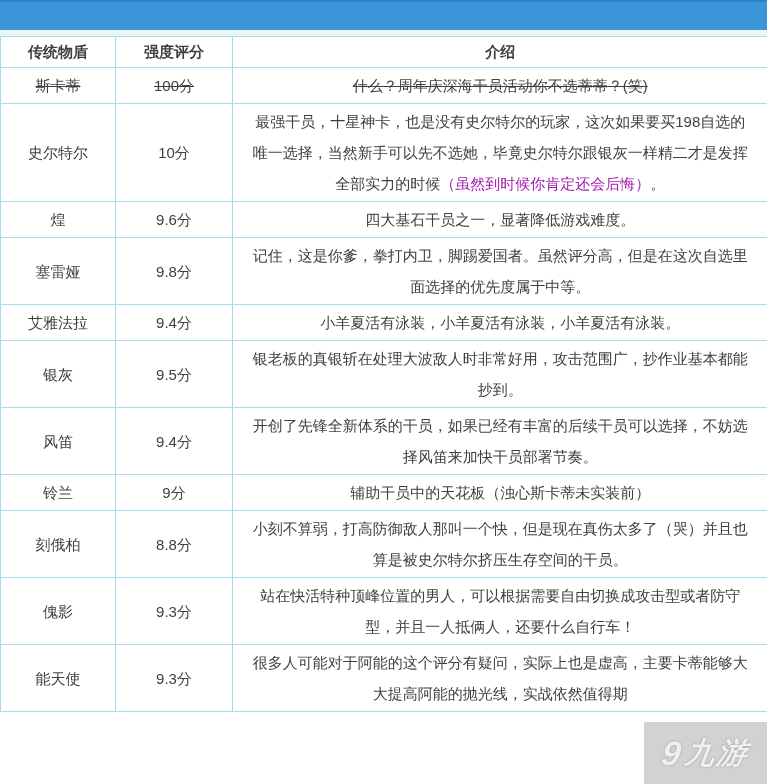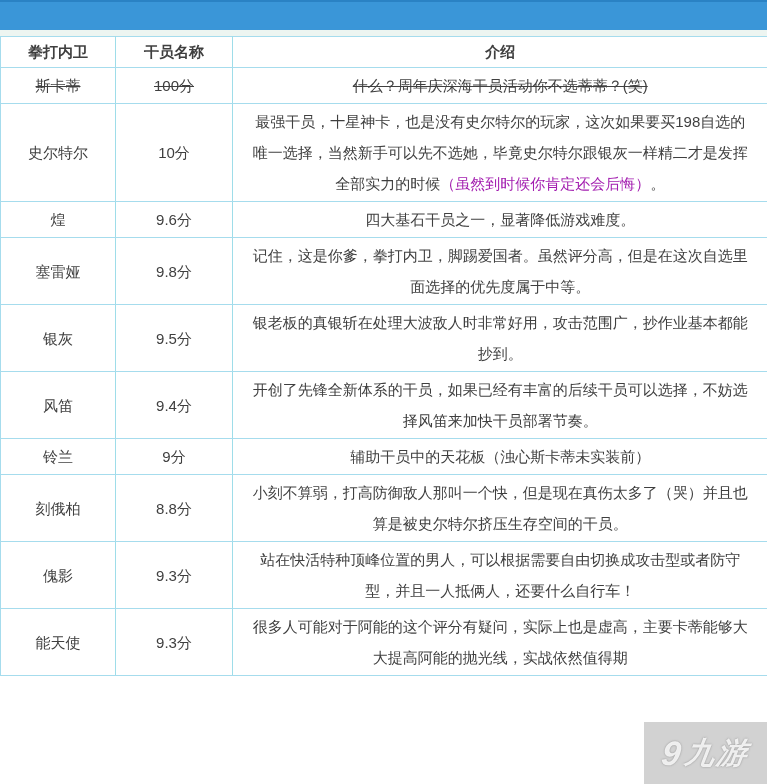--- a/index.html
+++ b/index.html
@@ -82,22 +82,22 @@
 <div class="subbar"></div>
 
 <table class="ops">
   <colgroup>
       <col class="c1">
       <col class="c2">
       <col class="c3">
     </colgroup>
   <thead>
     <tr>
-      <th>拳打内卫</th>
-      <th>干员名称</th>
+      <th>传统物盾</th>
+      <th>强度评分</th>
       <th>介绍</th>
     </tr>
   </thead>
   <tbody>
     <tr class="struck">
       <td>斯卡蒂</td>
       <td>100分</td>
       <td>什么？周年庆深海干员活动你不选蒂蒂？(笑)</td>
     </tr>
     <tr>
@@ -107,20 +107,25 @@
     </tr>
     <tr>
       <td>煌</td>
       <td>9.6分</td>
       <td>四大基石干员之一，显著降低游戏难度。</td>
     </tr>
     <tr>
       <td>塞雷娅</td>
       <td>9.8分</td>
       <td>记住，这是你爹，拳打内卫，脚踢爱国者。虽然评分高，但是在这次自选里面选择的优先度属于中等。</td>
+    </tr>
+    <tr>
+      <td>艾雅法拉</td>
+      <td>9.4分</td>
+      <td>小羊夏活有泳装，小羊夏活有泳装，小羊夏活有泳装。</td>
     </tr>
     <tr>
       <td>银灰</td>
       <td>9.5分</td>
       <td>银老板的真银斩在处理大波敌人时非常好用，攻击范围广，抄作业基本都能抄到。</td>
     </tr>
     <tr>
       <td>风笛</td>
       <td>9.4分</td>
       <td>开创了先锋全新体系的干员，如果已经有丰富的后续干员可以选择，不妨选择风笛来加快干员部署节奏。</td>

